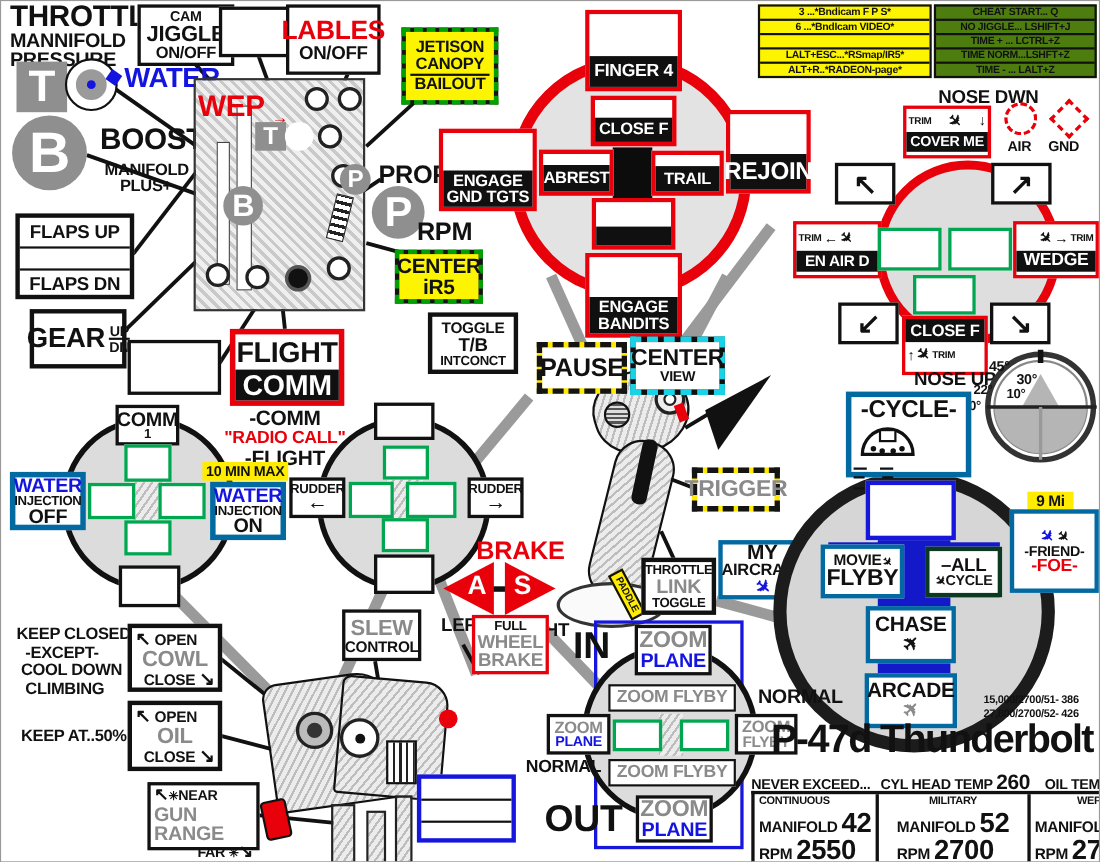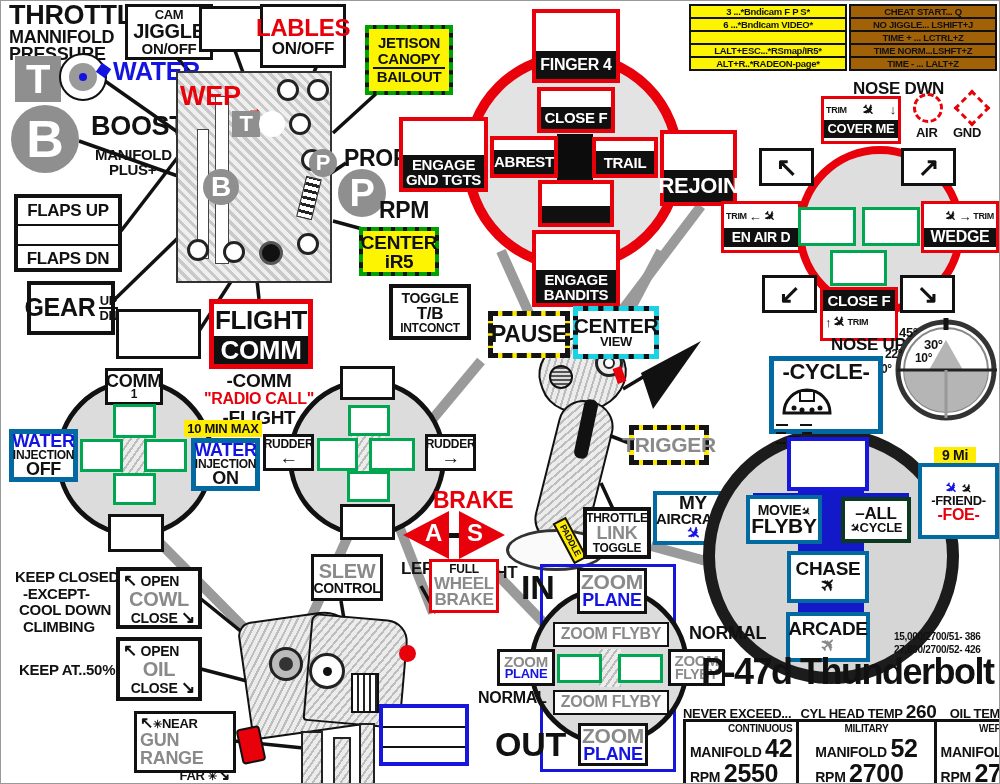--- a/index.html
+++ b/index.html
@@ -192,21 +192,21 @@
     <div style="font-size:19px">-FLIGHT</div>
   </div>
 
   <div class="a" style="left:688px;top:3px;width:158px;border:2px solid #111;background:#fcf400;font-size:9.5px;text-align:center">
     <div style="border-bottom:2px solid #111;height:11px">3 ...*Bndicam F P S*</div>
     <div style="border-bottom:2px solid #111;height:11px">6 ...*BndIcam VIDEO*</div>
     <div style="border-bottom:2px solid #111;height:11px"></div>
     <div style="border-bottom:2px solid #111;height:11px">LALT+ESC...*RSmap/IR5*</div>
     <div style="height:11px">ALT+R..*RADEON-page*</div>
   </div>
-  <div class="a" style="left:848px;top:3px;width:148px;border:2px solid #111;background:#a16207;font-size:9.5px;text-align:center">
+  <div class="a" style="left:848px;top:3px;width:148px;border:2px solid #111;background:#4d7c0f;font-size:9.5px;text-align:center">
     <div style="border-bottom:2px solid #111;height:11px">CHEAT START... Q</div>
     <div style="border-bottom:2px solid #111;height:11px">NO JIGGLE... LSHIFT+J</div>
     <div style="border-bottom:2px solid #111;height:11px">TIME + ... LCTRL+Z</div>
     <div style="border-bottom:2px solid #111;height:11px">TIME NORM...LSHFT+Z</div>
     <div style="height:11px">TIME - ... LALT+Z</div>
   </div>
 
   <div class="a circle" style="left:462px;top:50px;width:220px;height:220px;border:10px solid #e8000a;background:#e3e3e3"></div>
   <div class="a" style="left:556px;top:133px;width:36px;height:48px;background:#0c0c0c"></div>
   <div class="a redb" style="left:531px;top:8px;width:88px;height:74px;padding:0">
@@ -233,21 +233,21 @@
         <span>TRAIL</span>
       </div>
   </div>
   <div class="a redb" style="left:398px;top:116px;width:89px;height:75px">
     <div style="height:34px;background:#fff"></div>
     <div class="bb ctr" style="height:33px;font-size:15px;line-height:1">
       <span>ENGAGE</span>
       <span>GND TGTS</span>
     </div>
   </div>
-  <div class="a redb" style="left:659px;top:129px;width:77px;height:76px">
+  <div class="a redb" style="left:659px;top:99px;width:77px;height:76px">
     <div style="height:36px;background:#fff"></div>
     <div class="bb ctr" style="height:32px;font-size:22px">
         <span>REJOIN</span>
       </div>
   </div>
   <div class="a redb" style="left:537px;top:179px;width:76px;height:47px">
     <div style="height:22px;background:#fff"></div>
     <div class="bb" style="height:17px"></div>
   </div>
   <div class="a redb" style="left:531px;top:229px;width:88px;height:77px">
@@ -575,21 +575,21 @@
   <span class="a" style="left:700px;top:650px;font-size:36px;letter-spacing:-1.5px">P-47d Thunderbolt</span>
   <div class="a" style="left:682px;top:700px;width:318px;font-size:13px;white-space:nowrap">
     <span>NEVER EXCEED...</span>
     <span style="margin-left:6px">CYL HEAD TEMP</span>
     <span style="font-size:19px">260</span>
     <span style="margin-left:10px">OIL TEMP</span>
     
   </div>
   <div class="a" style="left:682px;top:718px;width:318px;height:65px;border-top:3px solid #111;border-left:3px solid #111;display:flex">
     <div style="flex:1;border-right:3px solid #111;padding:1px 4px">
-      <div style="text-align:right;font-size:10px">CONTINUOUS</div>
+      <div style="text-align:left;font-size:10px">CONTINUOUS</div>
       <div style="font-size:14px;white-space:nowrap"><span>MANIFOLD</span> <span style="font-size:25px">42</span></div>
       <div style="font-size:14px;margin-top:-4px;white-space:nowrap"><span>RPM</span> <span style="font-size:25px">2550</span></div>
     </div>
     <div style="flex:1;border-right:3px solid #111;padding:1px 16px">
       <div style="text-align:center;font-size:10px">MILITARY</div>
       <div style="font-size:14px;white-space:nowrap"><span>MANIFOLD</span> <span style="font-size:25px">52</span></div>
       <div style="font-size:14px;margin-top:-4px;white-space:nowrap"><span>RPM</span> <span style="font-size:25px">2700</span></div>
     </div>
     <div style="flex:1;padding:1px 4px">
       <div style="text-align:center;font-size:10px">WEP</div>

